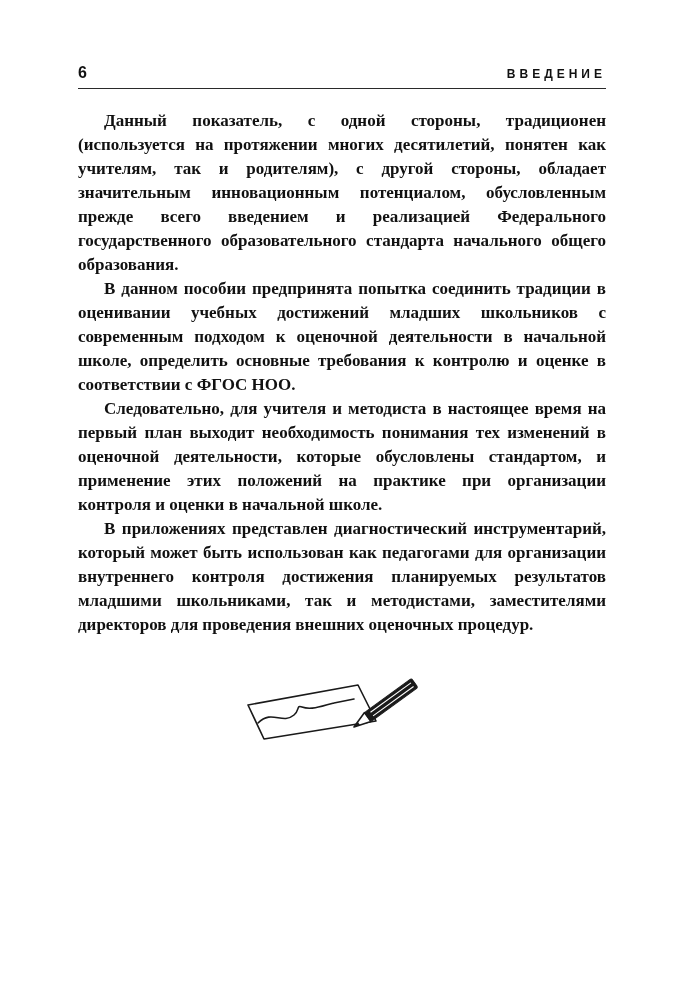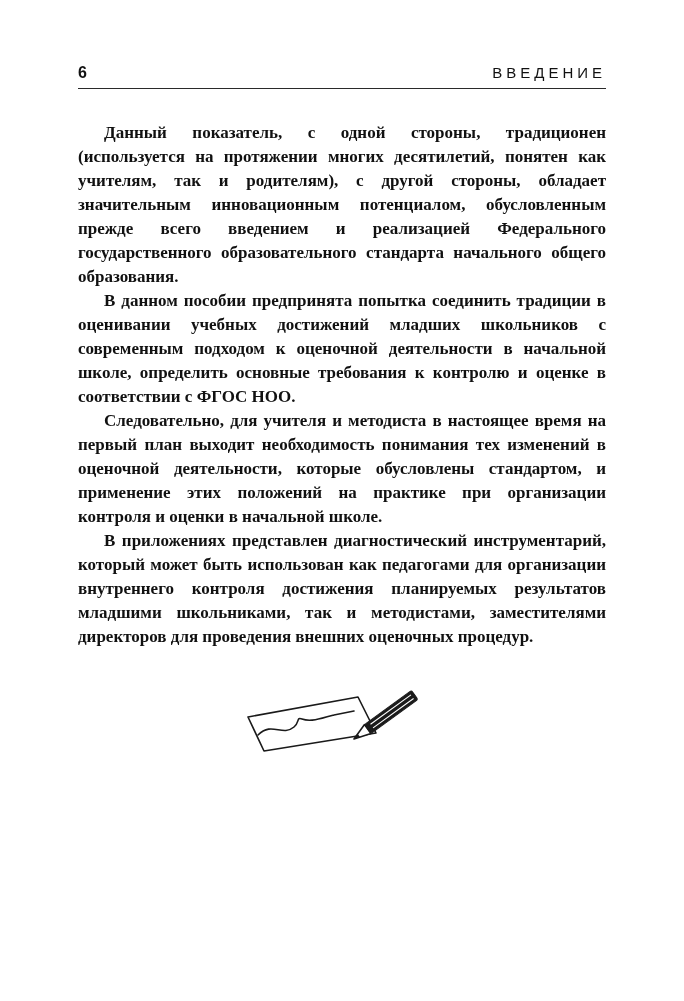--- a/index.html
+++ b/index.html
@@ -30,28 +30,28 @@
     border-bottom: 1px solid #2a2a2a;
   }
   .page-number {
     font-family: "Liberation Sans", sans-serif;
     font-weight: 700;
     font-size: 16px;
     color: #111111;
   }
   .section-title {
     font-family: "Liberation Sans", sans-serif;
-    font-size: 15px;
-    font-weight: 400;
+    font-size: 12px;
+    font-weight: 700;
     letter-spacing: 4px;
     text-transform: uppercase;
     color: #111111;
   }
   .body-text {
-    margin-top: 32px;
+    margin-top: 20px;
   }
   .body-text p {
     margin: 0;
     font-size: 17px;
     line-height: 24px;
     font-weight: 600;
     text-align: justify;
     text-indent: 26px;
     color: #111111;
     hyphens: auto;

